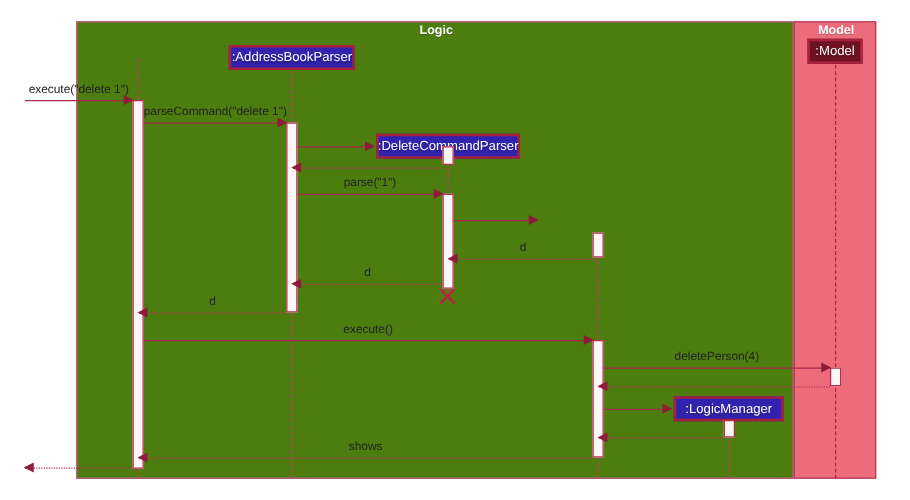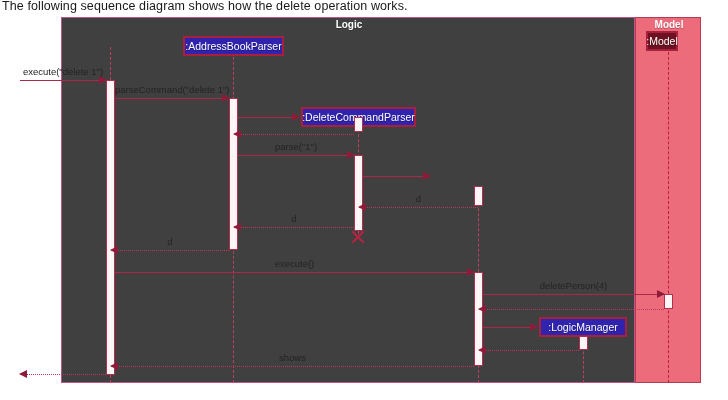--- a/index.html
+++ b/index.html
@@ -13,21 +13,21 @@
     position:absolute;left:2px;top:-1px;
     font-size:12.5px;color:#1a1a1a;letter-spacing:0.1px;white-space:nowrap;
   }
 
   
   .canvas{position:absolute;left:0;top:0;width:728px;height:400px;}
 
   .region{position:absolute;box-sizing:border-box;}
   .region-logic{
     left:61px;top:17px;width:574px;height:366px;
-    background:#404040;border:1px solid #c0548a;
+    background:#4d7c0f;border:1px solid #c0548a;
   }
   .region-model{
     left:635px;top:17px;width:66px;height:366px;
     background:#ec6c7c;border:1px solid #b33b52;
   }
   .region-label{
     position:absolute;font-size:10px;font-weight:bold;color:#ffffff;
     text-shadow:0 1px 0 rgba(0,0,0,.25);
   }
   .logic-label{left:0;top:1px;width:574px;text-align:center;}
@@ -81,21 +81,20 @@
     width:2px;height:16px;background:#c02042;
   }
   .destroy:before{transform:translateX(-50%) rotate(45deg);}
   .destroy:after{transform:translateX(-50%) rotate(-45deg);}
 </style>
 </head>
 <body>
 
 <div id="root">
 
-  <div class="caption">The following sequence diagram shows how the delete operation works.</div>
 
   <div class="canvas">
 
     <div class="region region-logic">
       <div class="region-label logic-label">Logic</div>
     </div>
     <div class="region region-model">
       <div class="region-label model-label">Model</div>
     </div>
 
@@ -107,21 +106,21 @@
     <div class="lifeline model" style="left:668px;top:47px;height:336px;"></div>
 
 
     <div class="obj" style="left:183px;top:36px;width:101px;">:AddressBookParser</div>
 
     <div class="obj" style="left:301px;top:107px;width:115px;">:DeleteCommandParser</div>
 
 
     <div class="obj" style="left:539px;top:317px;width:88px;">:LogicManager</div>
 
-    <div class="obj model-obj" style="left:646px;top:31px;width:32px;">:Model</div>
+    <div class="obj model-obj" style="left:646px;top:31px;width:44px;">:Model</div>
 
     <div class="act" style="left:106px;top:80px;height:295px;"></div>
     <div class="act" style="left:229px;top:98px;height:152px;"></div>
 
     <div class="act" style="left:354px;top:117px;height:15px;"></div>
     <div class="act" style="left:354px;top:155px;height:76px;"></div>
 
     <div class="act" style="left:474px;top:186px;height:20px;"></div>
     <div class="act" style="left:474px;top:272px;height:94px;"></div>
 

